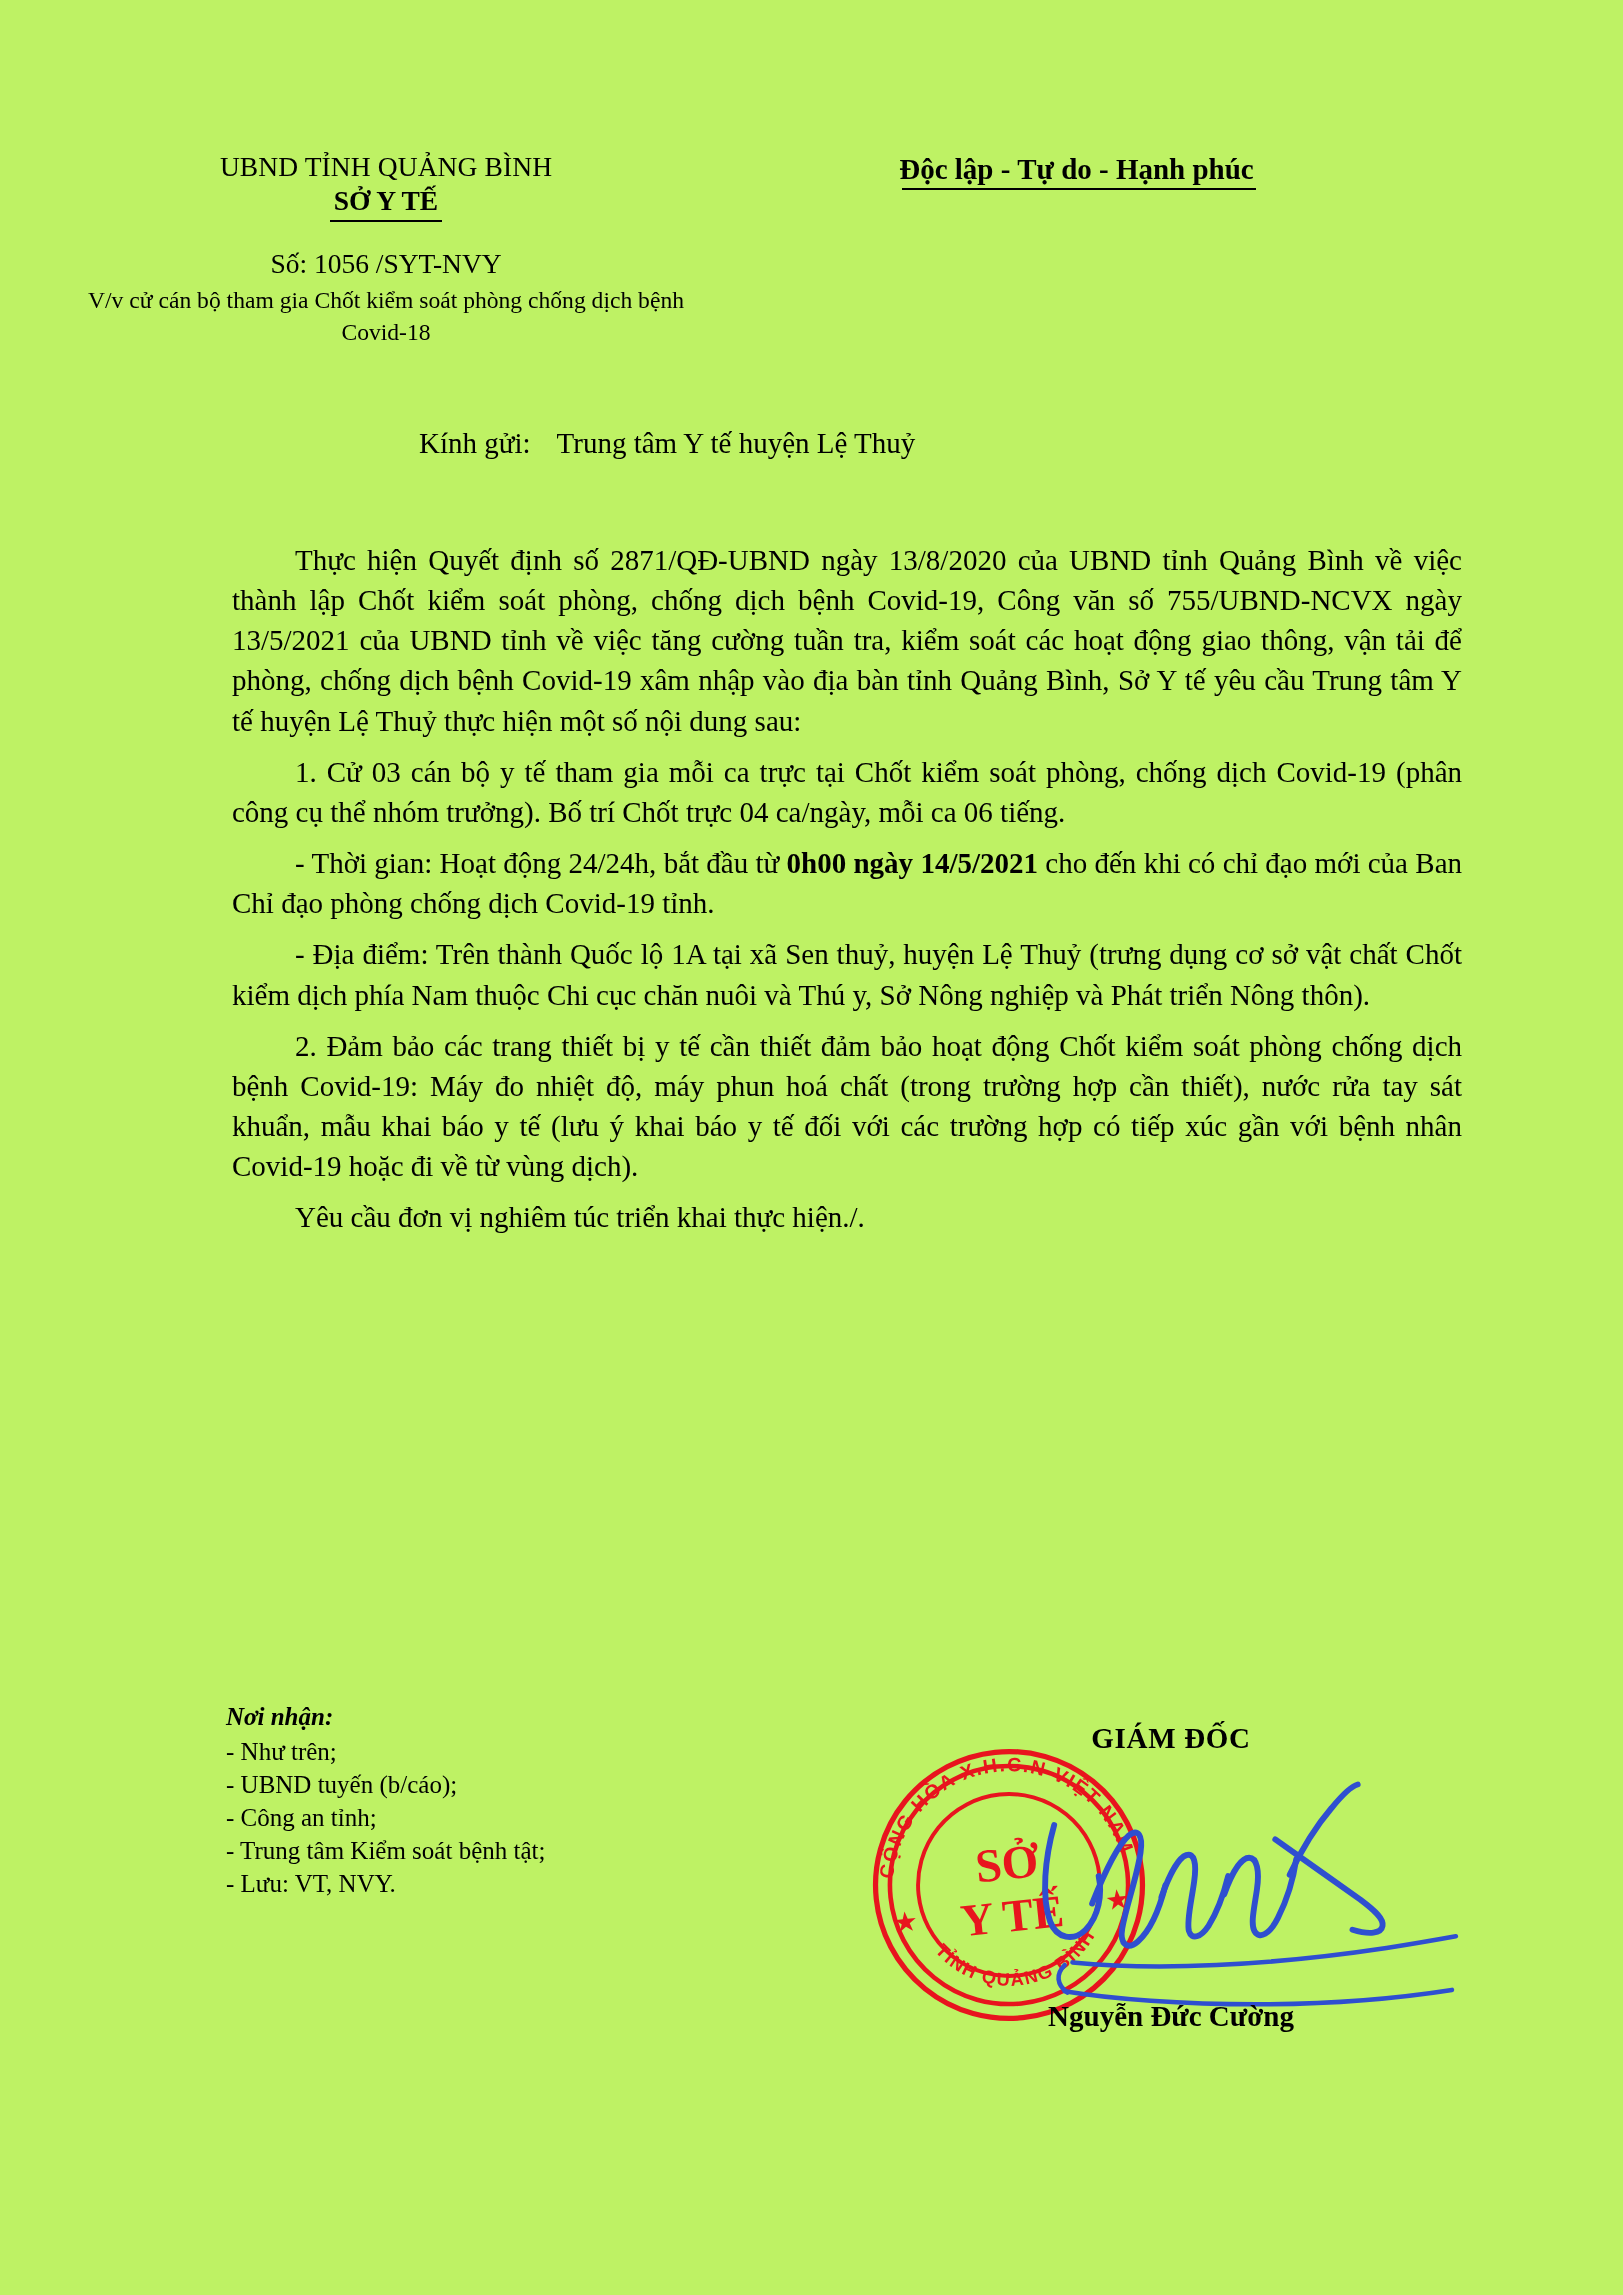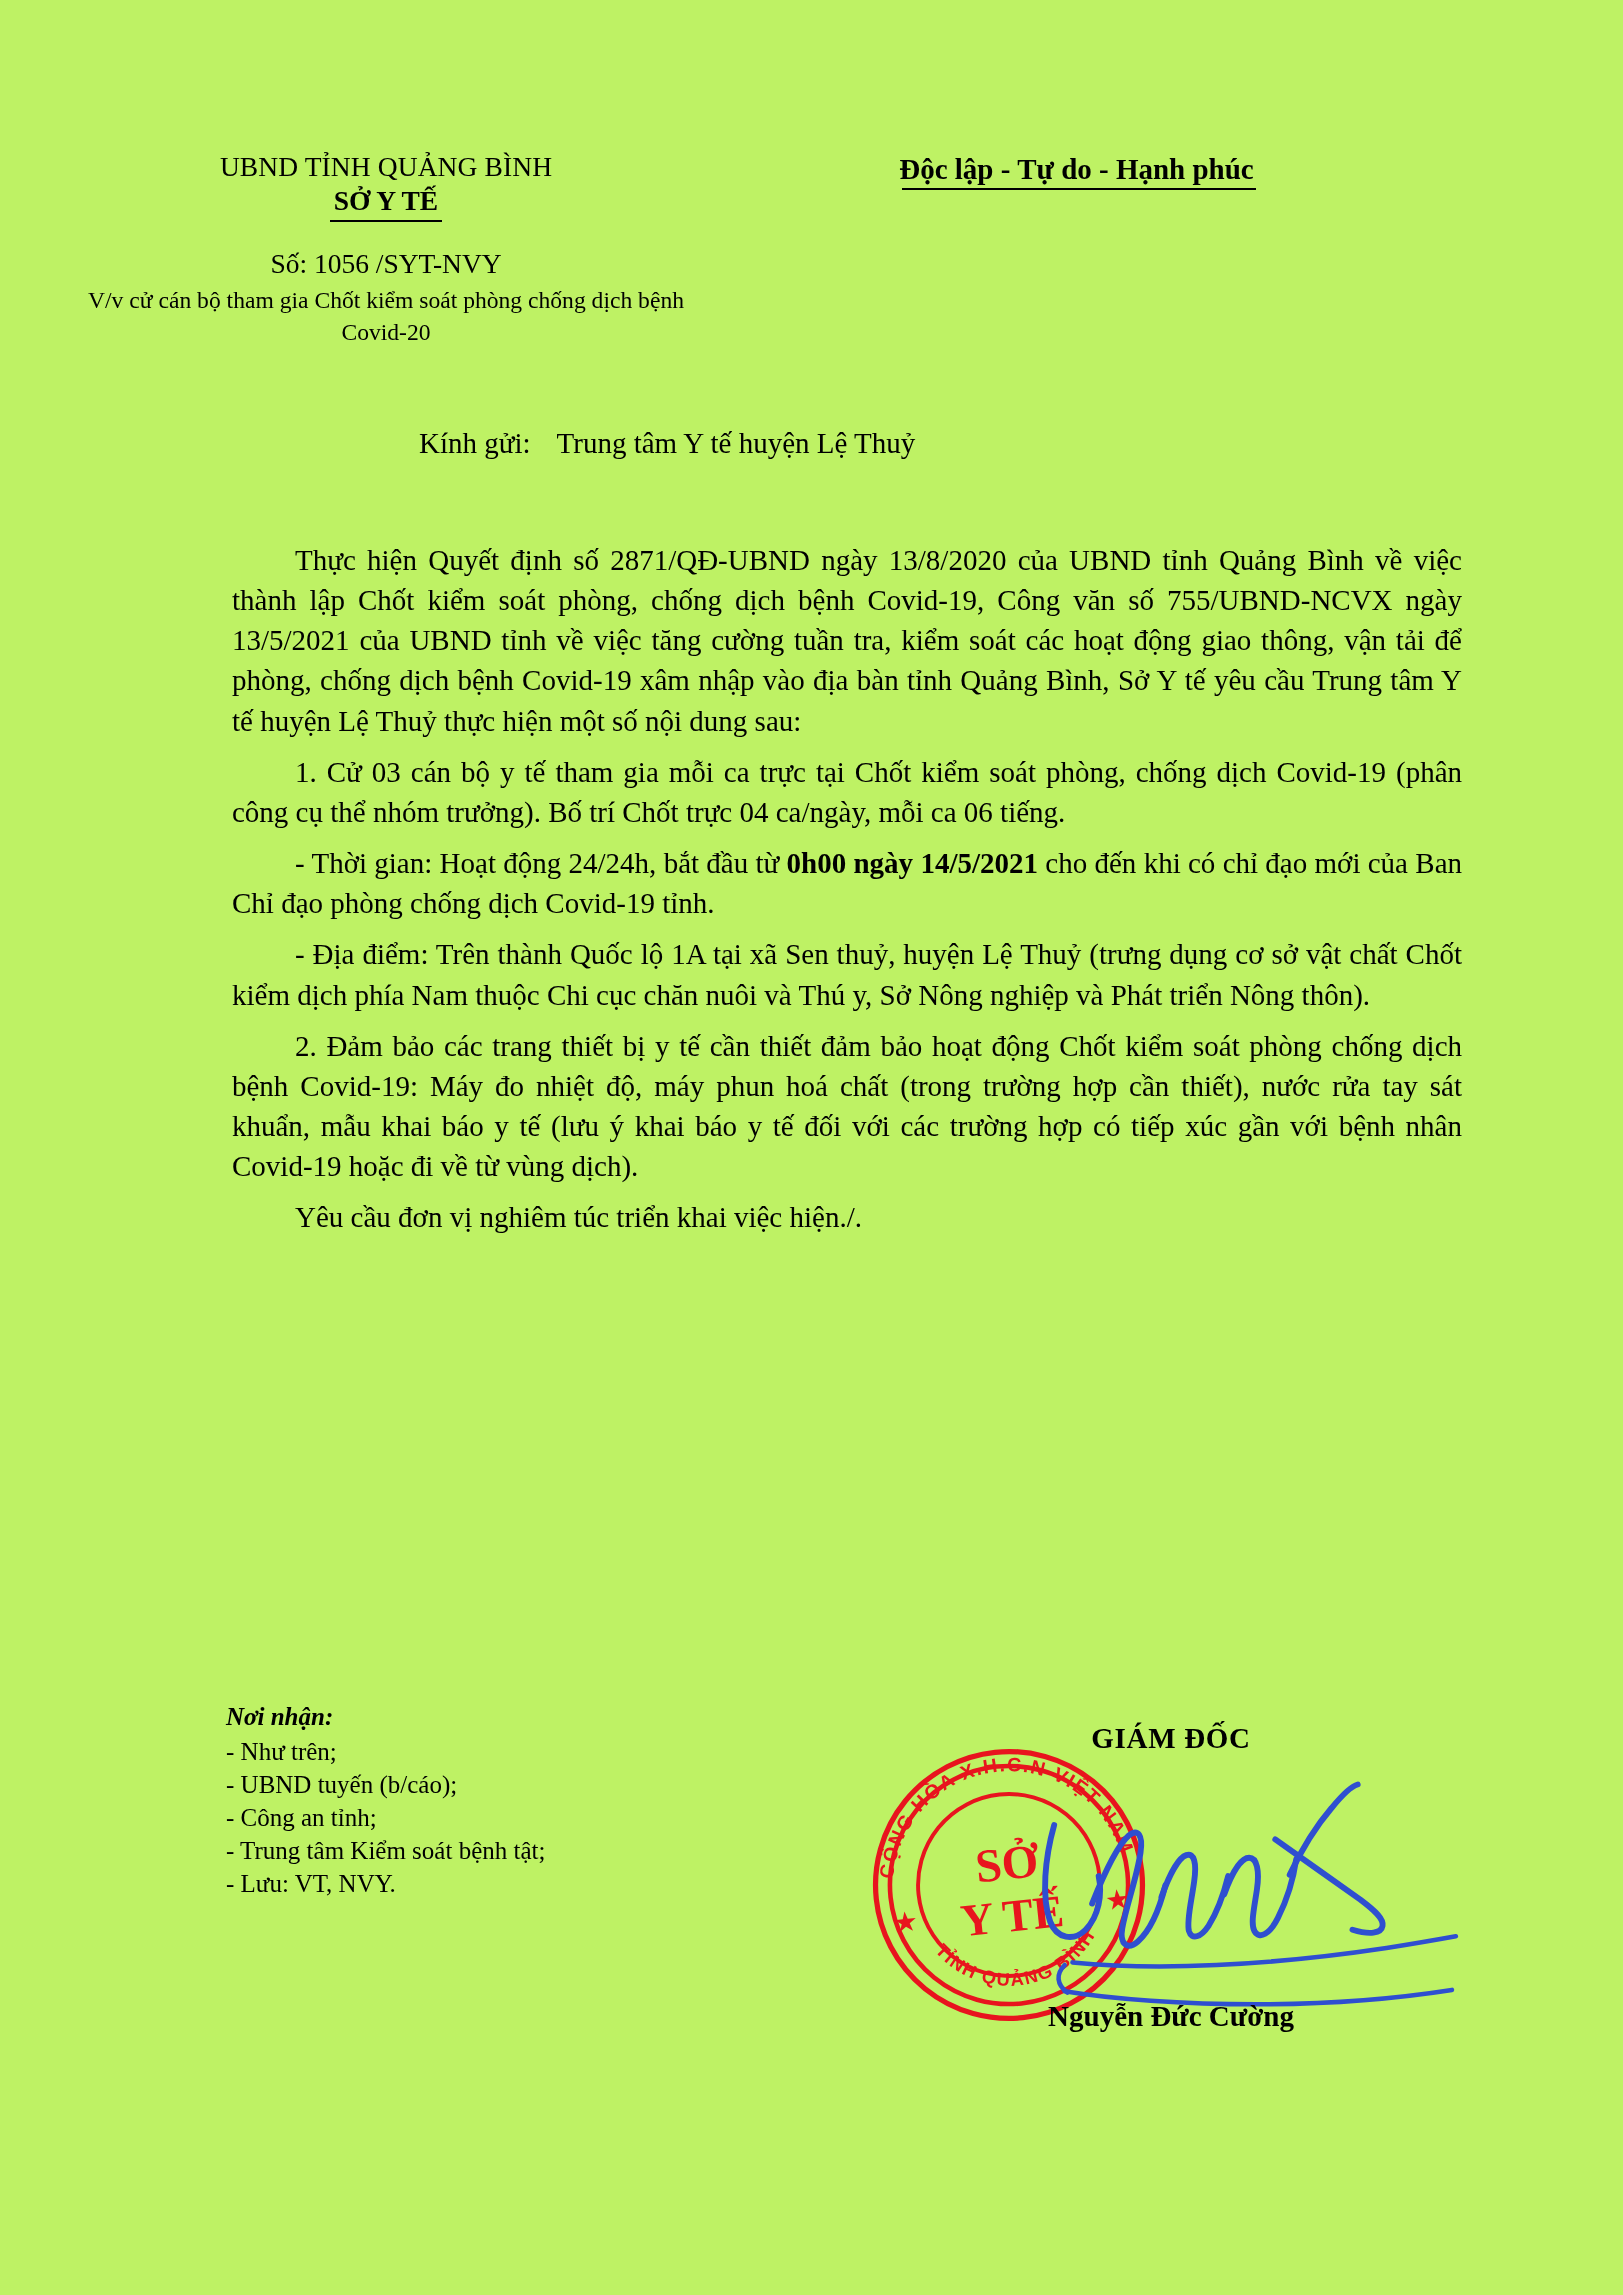--- a/index.html
+++ b/index.html
@@ -217,21 +217,21 @@
 <body>
 
 <div class="page">
 
   <div class="header">
 
     <div class="header-left">
       <div class="org-name">UBND TỈNH QUẢNG BÌNH</div>
       <div class="org-dept">SỞ Y TẾ</div>
       <div class="doc-number">Số:  1056  /SYT-NVY</div>
-      <div class="doc-subject">V/v cử cán bộ tham gia Chốt kiểm soát phòng chống dịch bệnh Covid-20</div>
+      <div class="doc-subject">V/v cử cán bộ tham gia Chốt kiểm soát phòng chống dịch bệnh Covid-18</div>
     </div>
 
     <div class="header-right">
       <div class="nation-line2">Độc lập - Tự do - Hạnh phúc</div>
     </div>
 
   </div>
 
   <div class="recipient">
     <span class="to-label">Kính gửi:</span><span>Trung tâm Y tế huyện Lệ Thuỷ</span>
@@ -243,21 +243,21 @@
 
     <p class="para">1. Cử 03 cán bộ y tế tham gia mỗi ca trực tại Chốt kiểm soát phòng, chống dịch Covid-19 (phân công cụ thể nhóm trưởng). Bố trí Chốt trực 04 ca/ngày, mỗi ca 06 tiếng.</p>
 
     <p class="para"><span>- Thời gian: Hoạt động 24/24h, bắt đầu từ </span><b>0h00 ngày 14/5/2021</b><span> cho đến khi có chỉ đạo mới của Ban Chỉ đạo phòng chống dịch Covid-19 tỉnh.</span></p>
 
     <p class="para">- Địa điểm: Trên thành Quốc lộ 1A tại xã Sen thuỷ, huyện Lệ Thuỷ (trưng dụng cơ sở vật chất Chốt kiểm dịch phía Nam thuộc Chi cục chăn nuôi và Thú y, Sở Nông nghiệp và Phát triển Nông thôn).</p>
 
     <p class="para">2. Đảm bảo các trang thiết bị y tế cần thiết đảm bảo hoạt động Chốt kiểm soát phòng chống dịch bệnh Covid-19: Máy đo nhiệt độ, máy phun hoá chất (trong trường hợp cần thiết), nước rửa tay sát khuẩn, mẫu khai báo y tế (lưu ý khai báo y tế đối với các trường hợp có tiếp xúc gần với bệnh nhân Covid-19 hoặc đi về từ vùng dịch).</p>
 
 
-    <p class="para last">Yêu cầu đơn vị nghiêm túc triển khai việc hiện./.</p>
+    <p class="para last">Yêu cầu đơn vị nghiêm túc triển khai thực hiện./.</p>
 
   </div>
 
   <div class="footer">
 
     <div class="recipients-block">
       <div class="recipients-title">Nơi nhận:</div>
       <div class="recipients-item">- Như trên;</div>
       <div class="recipients-item">- UBND tuyến (b/cáo);</div>
       <div class="recipients-item">- Công an tỉnh;</div>

